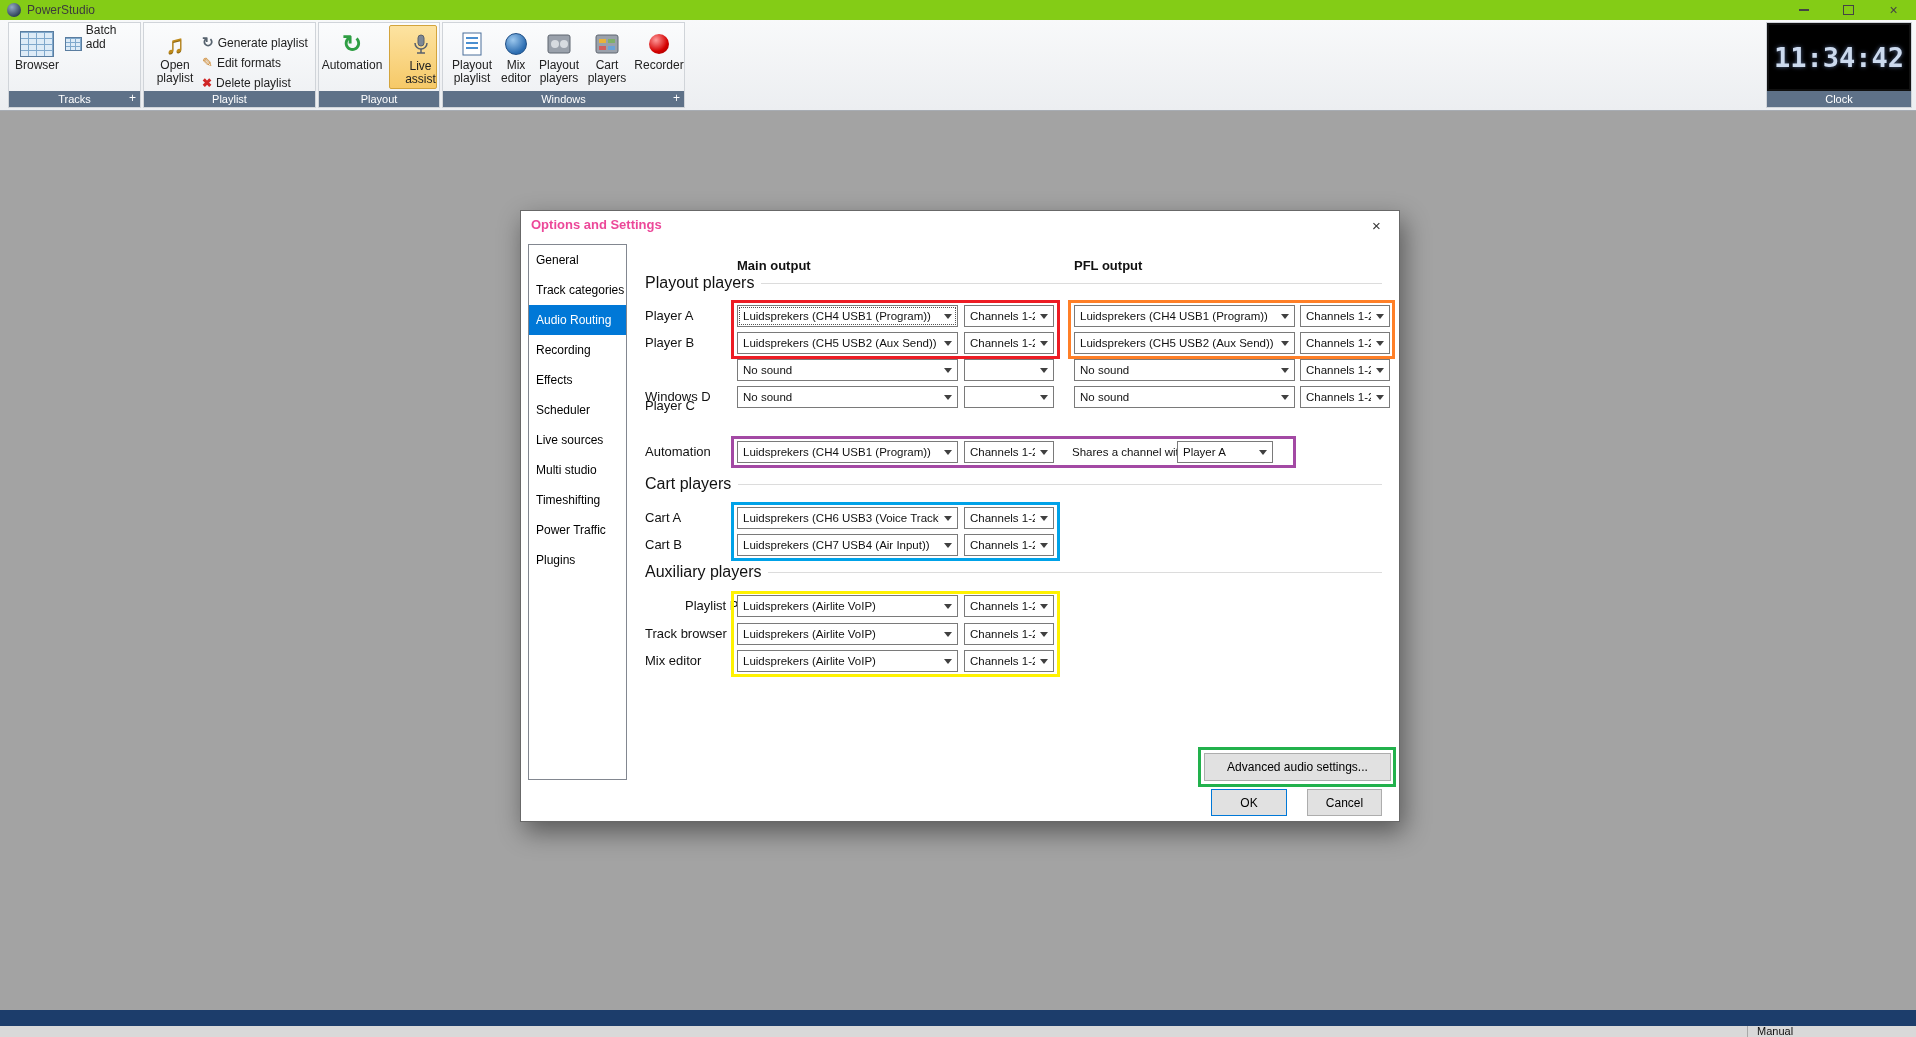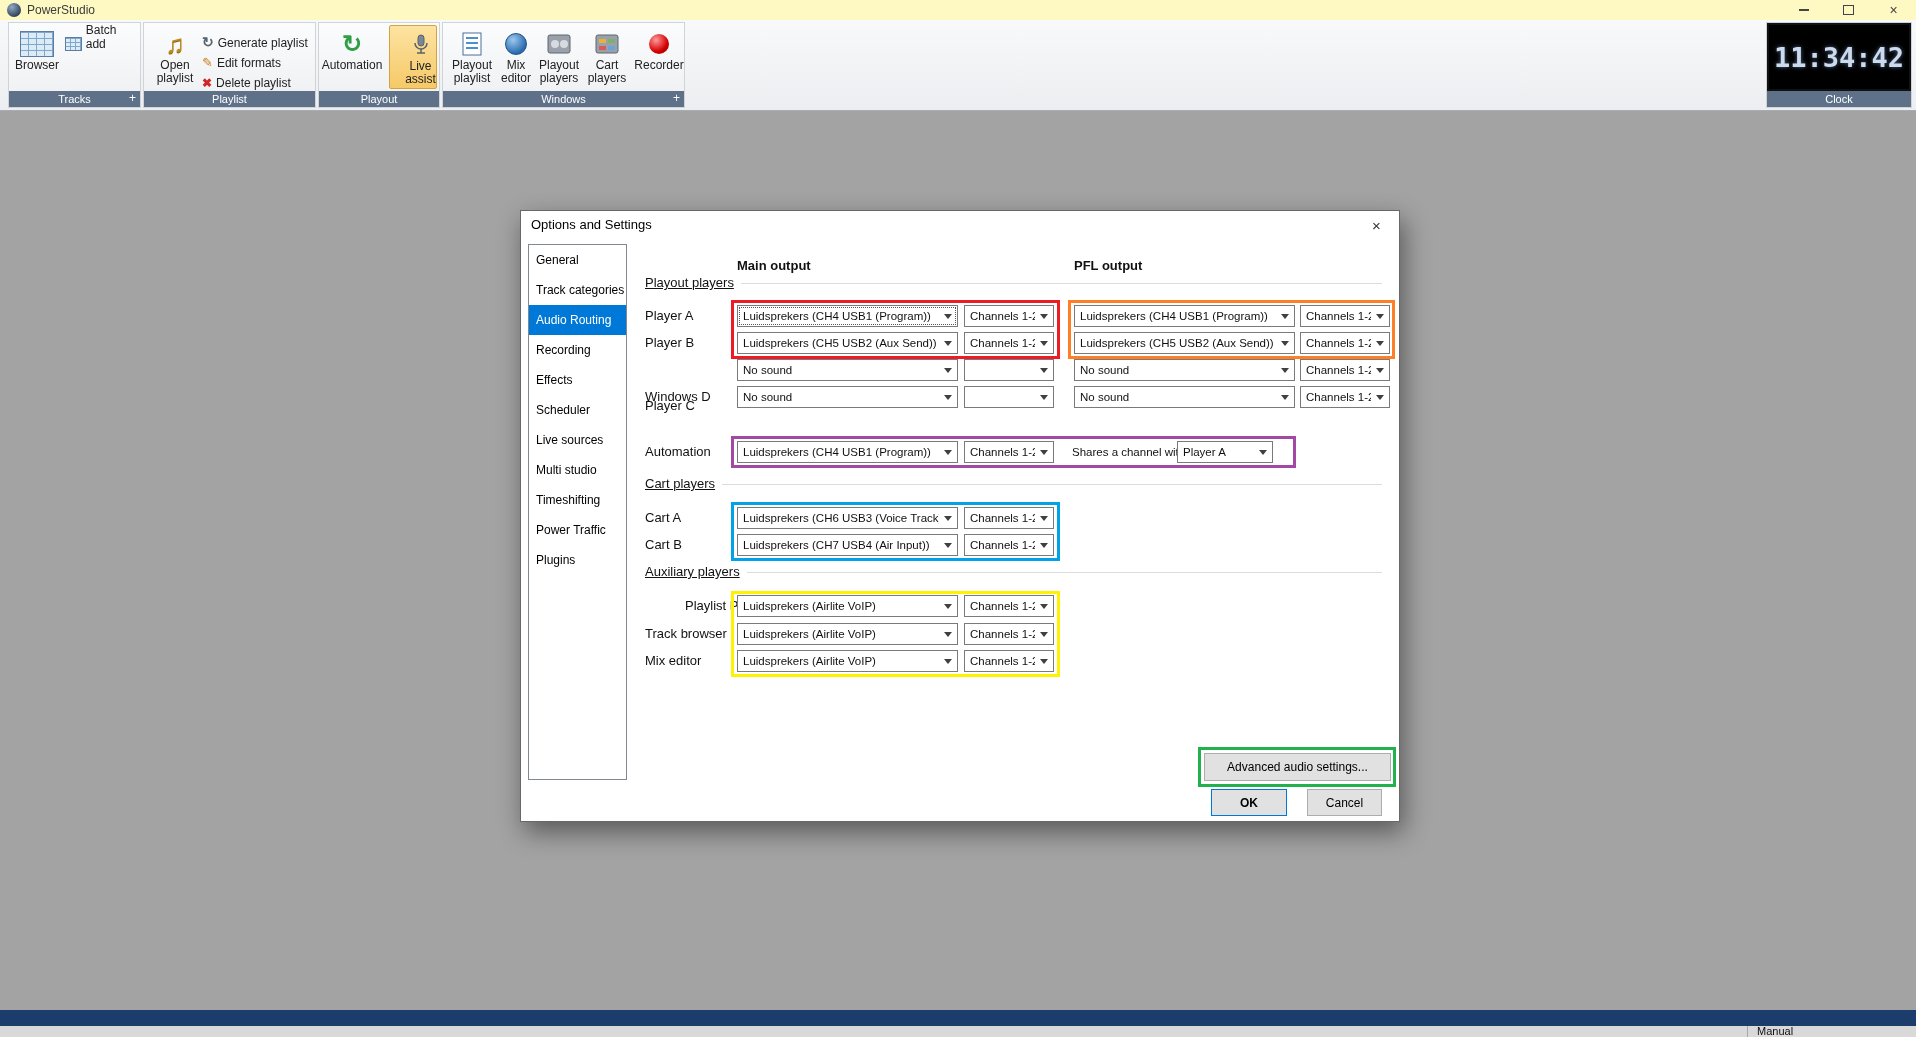--- a/index.html
+++ b/index.html
@@ -1,19 +1,19 @@
 <!DOCTYPE html>
 <html><head>
 <meta charset="utf-8">
 <style>
   html,body{margin:0;padding:0;background:#6b6b6b;font-family:"Liberation Sans",sans-serif;}
   #screen{position:relative;width:1916px;height:1037px;background:#a3a3a3;overflow:hidden;color:#111;}
 
   
-  #titlebar{position:absolute;left:0;top:0;width:1916px;height:20px;background:#fef9c3;border-bottom:6px solid #a21caf;}
+  #titlebar{position:absolute;left:0;top:0;width:1916px;height:20px;background:#84cc16;border-bottom:6px solid #a21caf;}
   #app-icon{position:absolute;left:7px;top:3px;width:14px;height:14px;border-radius:50%;
     background:radial-gradient(circle at 35% 30%, #93a9c4, #2c3e55 75%);}
   #app-title{position:absolute;left:27px;top:0;line-height:20px;font-size:12px;color:#3c3c3c;}
   .wc{position:absolute;top:0;width:45px;height:20px;display:flex;align-items:center;justify-content:center;}
   .min-glyph{width:10px;height:2px;background:#444;}
   .max-glyph{width:9px;height:8px;border:1px solid #444;background:transparent;}
   .close-glyph{font-size:14px;color:#444;line-height:20px;}
 
   
   #ribbon{position:absolute;left:0;top:20px;width:1916px;height:90px;
@@ -45,30 +45,30 @@
   .rec-icon{width:20px;height:20px;border-radius:50%;
     background:radial-gradient(circle at 35% 30%, #ff9a9a, #d40000 60%, #8f0000);}
   #clock-display{position:absolute;left:2px;top:2px;right:2px;bottom:18px;background:#000;
     display:flex;align-items:center;justify-content:center;
     font-family:"DejaVu Sans Mono",monospace;font-weight:bold;font-size:27px;color:#ccdaee;
     text-shadow:0 0 4px rgba(130,160,220,.6);letter-spacing:0px;}
 
   
   #dialog{position:absolute;left:520px;top:210px;width:878px;height:610px;background:#fff;
     border:1px solid #686868;box-shadow:4px 10px 24px rgba(0,0,0,.45);box-sizing:content-box;}
-  #dialog-title{position:absolute;left:10px;top:0;line-height:28px;font-size:13px;color:#000000;}
+  #dialog-title{position:absolute;left:10px;top:0;line-height:28px;font-size:13px;color:#ec4899;font-weight:bold;}
   #dialog-close{position:absolute;right:0;top:0;width:45px;height:28px;display:flex;align-items:center;
     justify-content:center;font-size:15px;color:#333;}
   #nav-list{position:absolute;left:7px;top:33px;width:99px;height:536px;border:1px solid #828790;
     box-sizing:border-box;background:#fff;overflow:hidden;}
   .nav-item{height:30px;line-height:30px;padding-left:7px;font-size:12px;color:#000;white-space:nowrap;}
   .nav-item.sel{background:#0078d7;color:#fff;}
   .hdr{position:absolute;font-size:13px;font-weight:bold;line-height:18px;}
   .section{position:absolute;left:124px;width:737px;display:flex;align-items:center;gap:7px;
-    font-size:13px;line-height:18px;text-decoration:underline;}
+    font-size:16px;line-height:18px;}
   .section .hline{flex:1;height:1px;background:#dcdcdc;}
   .rowlab{position:absolute;left:124px;font-size:13px;line-height:18px;white-space:nowrap;}
   .dd{position:absolute;height:22px;background:#fff;border:1px solid #7a7a7a;box-sizing:border-box;
     font-size:11.5px;display:flex;align-items:center;padding:0 18px 0 5px;white-space:nowrap;overflow:hidden;}
   .dd .val{overflow:hidden;}
   .dd .arrow{position:absolute;right:5px;top:8px;width:0;height:0;
     border-left:4px solid transparent;border-right:4px solid transparent;border-top:5px solid #404040;}
   .dd.focus{outline:1px dotted #555;outline-offset:-3px;}
   .inlinetext{position:absolute;font-size:11.5px;line-height:18px;white-space:nowrap;}
   .btn{position:absolute;background:#e1e1e1;border:1px solid #adadad;box-sizing:border-box;
@@ -403,21 +403,21 @@
     <div class="dd" style="left:216px;top:439px;width:221px;">
       <span class="val">Luidsprekers (Airlite VoIP)</span>
       <i class="arrow"></i>
     </div>
     <div class="dd" style="left:443px;top:439px;width:90px;">
       <span class="val">Channels 1-2</span>
       <i class="arrow"></i>
     </div>
 
     <div class="btn" style="left:683px;top:542px;width:187px;height:28px;">Advanced audio settings...</div>
-    <div class="btn default" style="left:690px;top:578px;width:76px;height:27px;font-weight:bold;">OK</div>
+    <div class="btn default" style="left:690px;top:578px;width:76px;height:27px;">OK</div>
     <div class="btn" style="left:786px;top:578px;width:75px;height:27px;">Cancel</div>
 
     <div class="ann" style="left:210px;top:89px;width:329px;height:59px;border:3px solid #ed1c24;"></div>
     <div class="ann" style="left:547px;top:89px;width:327px;height:59px;border:3px solid #ff7f27;"></div>
     <div class="ann" style="left:210px;top:225px;width:565px;height:32px;border:3px solid #a349a4;"></div>
     <div class="ann" style="left:210px;top:291px;width:329px;height:59px;border:3px solid #00a2e8;"></div>
     <div class="ann" style="left:210px;top:380px;width:329px;height:86px;border:3px solid #fff200;"></div>
     <div class="ann" style="left:677px;top:536px;width:198px;height:40px;border:3px solid #22b14c;"></div>
   </div>
 

